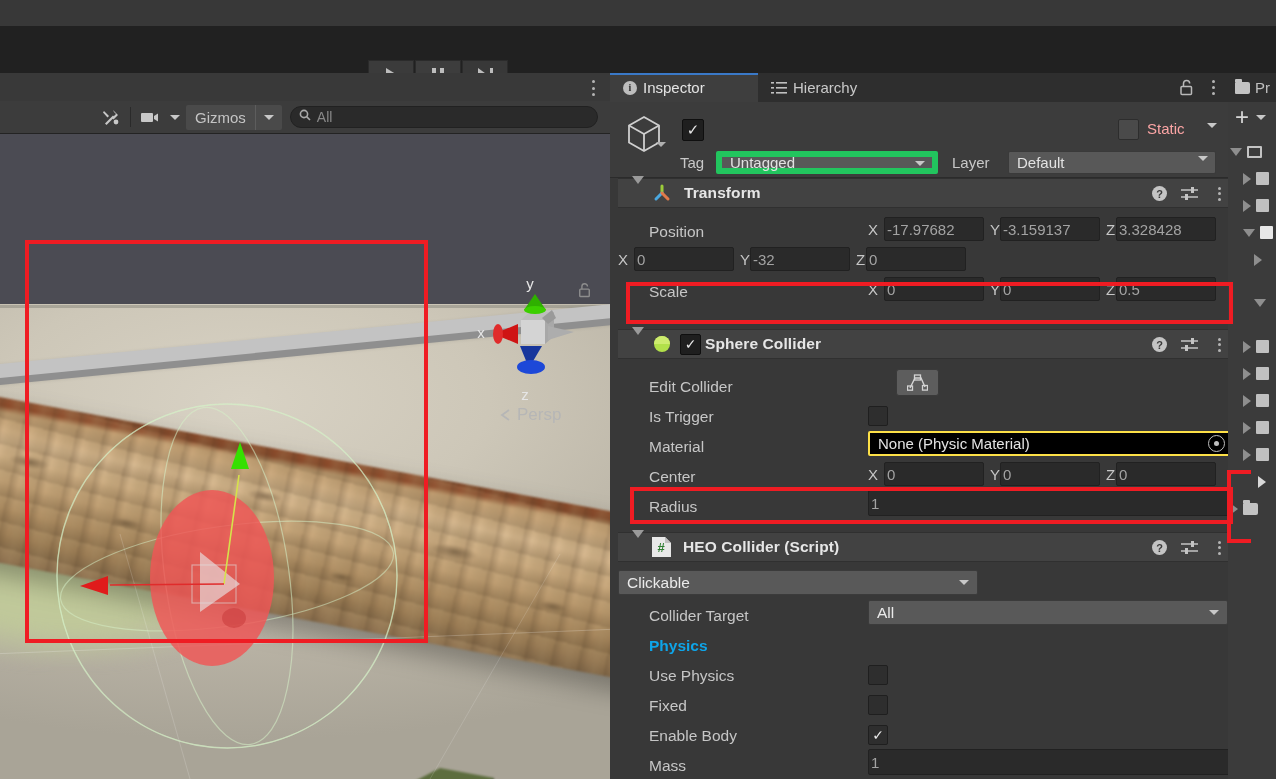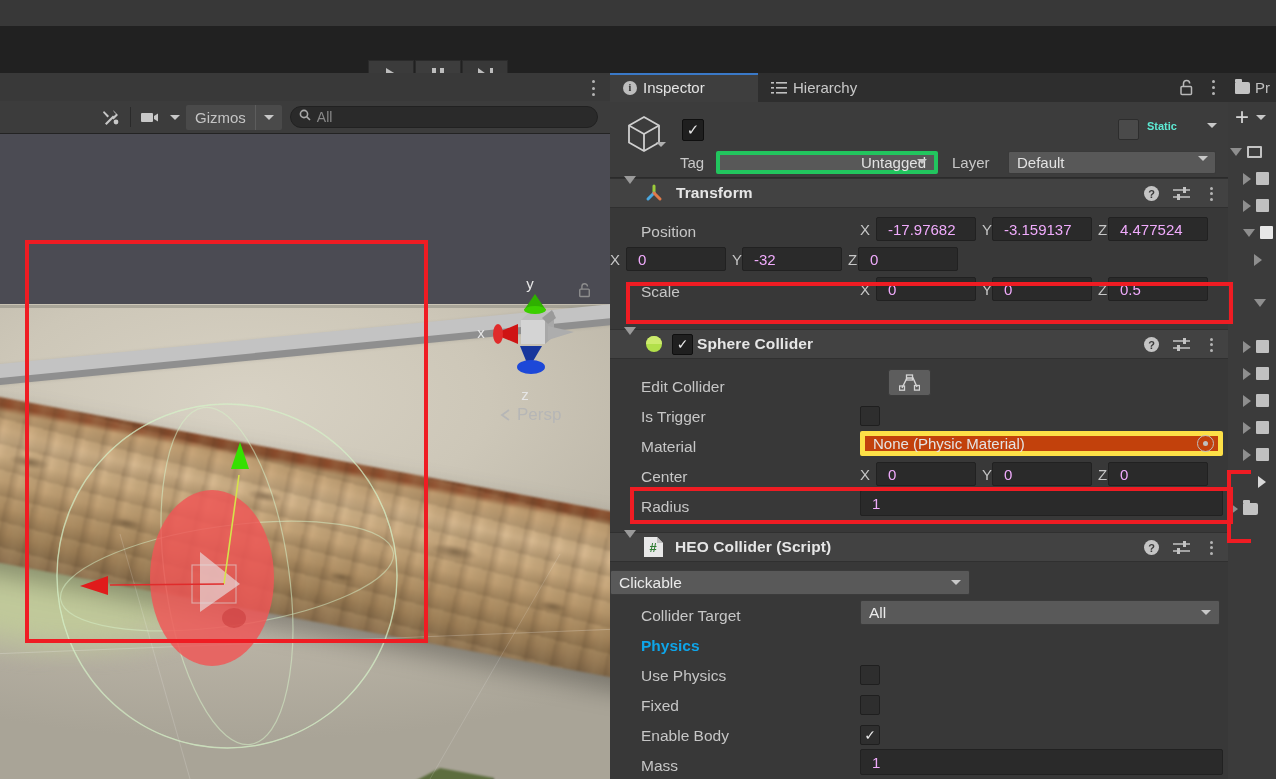--- a/index.html
+++ b/index.html
@@ -180,39 +180,39 @@
   }
   .go-name {
     position:absolute; left:103px; top:15px; width:310px; height:27px; background:#1d1d1d;
     border:1px solid #121212; border-radius:2px; display:flex; align-items:center;
     padding:0 10px; color:#ffffff; font-size:16px; font-weight:bold;
   }
   .go-static-box {
     position:absolute; left:508px; top:17px; width:21px; height:21px;
     background:#4a4a4a; border:1px solid #2d2d2d; border-radius:2px;
   }
-  .go-static-lbl { position:absolute; left:537px; top:18px; color:#5eead4; font-size:11px;font-weight:bold; }
+  .go-static-lbl { position:absolute; left:537px; top:18px; color:#fca5a5; font-size:15px; }
   .go-static-caret { position:absolute; left:597px; top:26px; }
 
   .go-tag-lbl { position:absolute; left:70px; top:52px; color:#c8c8c8; font-size:15px; }
   .go-tag {
     position:absolute; left:106px; top:49px; width:222px; height:23px; background:#585858;
-    border:4px solid #22c55e; border-radius:2px; display:flex;align-items:center;
-    padding:0 8px; color:#e2e2e2; font-size:15px;justify-content:flex-end;
+    border:6px solid #22c55e; border-radius:2px; display:flex;align-items:center;
+    padding:0 8px; color:#e2e2e2; font-size:15px;
   }
   .go-layer-lbl { position:absolute; left:342px; top:52px; color:#c8c8c8; font-size:15px; }
   .go-layer {
     position:absolute; left:398px; top:49px; width:208px; height:23px; background:#585858;
     border:1px solid #3a3a3a; border-radius:2px; display:flex;align-items:center;
     padding:0 8px; color:#e2e2e2; font-size:15px;
   }
   .dd-caret { position:absolute; right:7px; top:9px; }
 
   
-  .comp { position:absolute; left:0; width:618px; }
+  .comp { position:absolute; left:8px; width:618px; }
   .comp-head {
     height:30px; background:#424242; display:flex; align-items:center;
     border-top:1px solid #303030; border-bottom:1px solid #303030; position:relative;
   }
   .comp-foldout { margin-left:14px; margin-right:8px; }
   .comp-title { color:#e6e6e6; font-size:15.5px; font-weight:bold; margin-left:12px; letter-spacing:.1px; }
   .comp-title.nomargin { margin-left:4px; }
   .comp-head-right { position:absolute; right:10px; top:7px; display:flex; align-items:center; gap:14px; }
   .help-ic {
     width:15px;height:15px;border-radius:50%;background:#c4c4c4;color:#3a3a3a;
@@ -221,36 +221,36 @@
   .comp-body { background:#383838; padding-top:3px; }
 
   .row { height:30px; display:flex; align-items:flex-end; position:relative; }
   .row-lbl { color:#c6c6c6; font-size:15.5px; padding-left:31px; width:250px; }
   .row-lbl.bold { font-weight:bold; color:#0ea5e9; }
 
   .vec3 { display:flex; align-items:center; gap:0; flex:1; padding-right:14px; }
   .vec-ax { color:#c6c6c6; font-size:15px; width:16px; text-align:left; }
   .numfield {
     background:#2a2a2a; border:1px solid #212121; border-radius:2px;
-    height:24px; color:#f0abfc; font-size:15px; display:flex; align-items:center;
-    padding:0 11px; width:100px;
+    height:24px; color:#a3a3a3; font-size:15px; display:flex; align-items:center;
+    padding:0 2px; width:100px;
   }
   .numfield.full { width:363px; }
 
   .chkbox {
     width:20px; height:20px; background:#2e2e2e; border:1px solid #1f1f1f; border-radius:2px;
     margin-left:31px; display:flex; align-items:center; justify-content:center;
     color:#eaeaea; font-size:14px;
   }
   .editcollider-btn {
     width:43px;height:27px;background:#5d5d5d;border:1px solid #3a3a3a;border-radius:3px;
     margin-left:28px; display:flex;align-items:center;justify-content:center;
   }
   .objfield {
-    background:#c2410c; border:5px solid #fde047; border-radius:2px;
+    background:#000000; border:2px solid #fde047; border-radius:2px;
     height:25px; color:#e4e4e4; font-size:15px; display:flex; align-items:center;
     justify-content:space-between; padding:0 4px 0 8px; width:363px;
   }
   .objpick {
     width:17px;height:17px;border-radius:50%;border:1.6px solid #bfbfbf;
     display:flex;align-items:center;justify-content:center;
   }
   .objpick i { width:5px;height:5px;border-radius:50%;background:#bfbfbf;display:block; }
   .ddfield {
     background:#595959; border:1px solid #3b3b3b; border-radius:2px;
@@ -517,21 +517,21 @@
       </div>
       <div class="comp-body">
         <div class="row">
           <span class="row-lbl">Position</span>
           <span class="vec3">
             <span class="vec-ax">X</span>
             <span class="numfield">-17.97682</span>
             <span class="vec-ax" style="padding-left:6px">Y</span>
             <span class="numfield">-3.159137</span>
             <span class="vec-ax" style="padding-left:6px">Z</span>
-            <span class="numfield">4.477524</span>
+            <span class="numfield">3.328428</span>
           </span>
         </div>
         <div class="row">
           <span class="vec3">
             <span class="vec-ax">X</span>
             <span class="numfield">0</span>
             <span class="vec-ax" style="padding-left:6px">Y</span>
             <span class="numfield">-32</span>
             <span class="vec-ax" style="padding-left:6px">Z</span>
             <span class="numfield">0</span>

